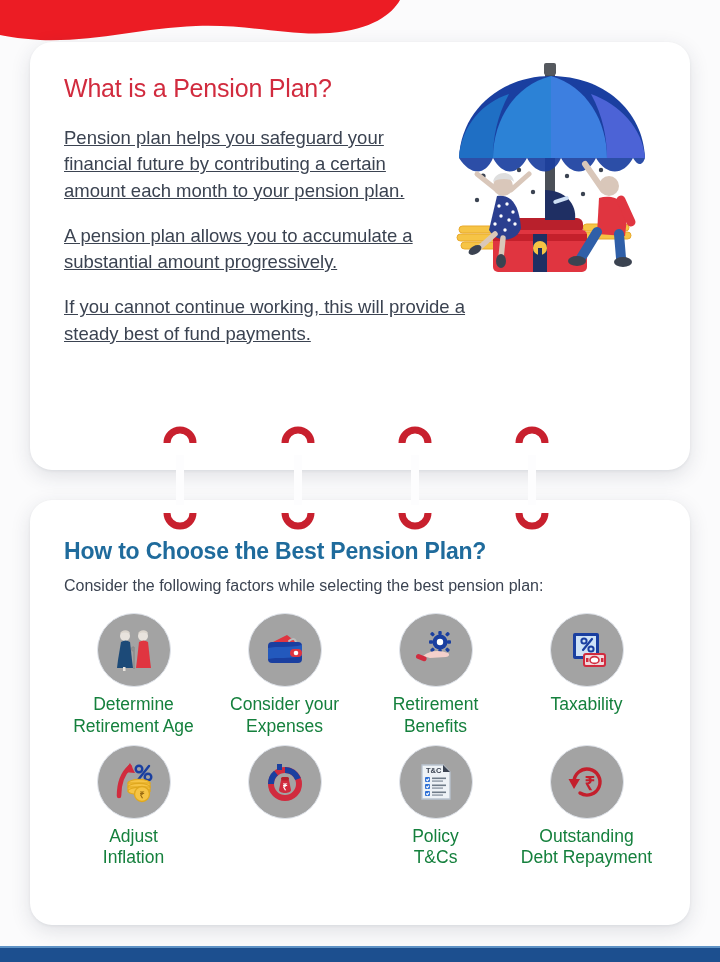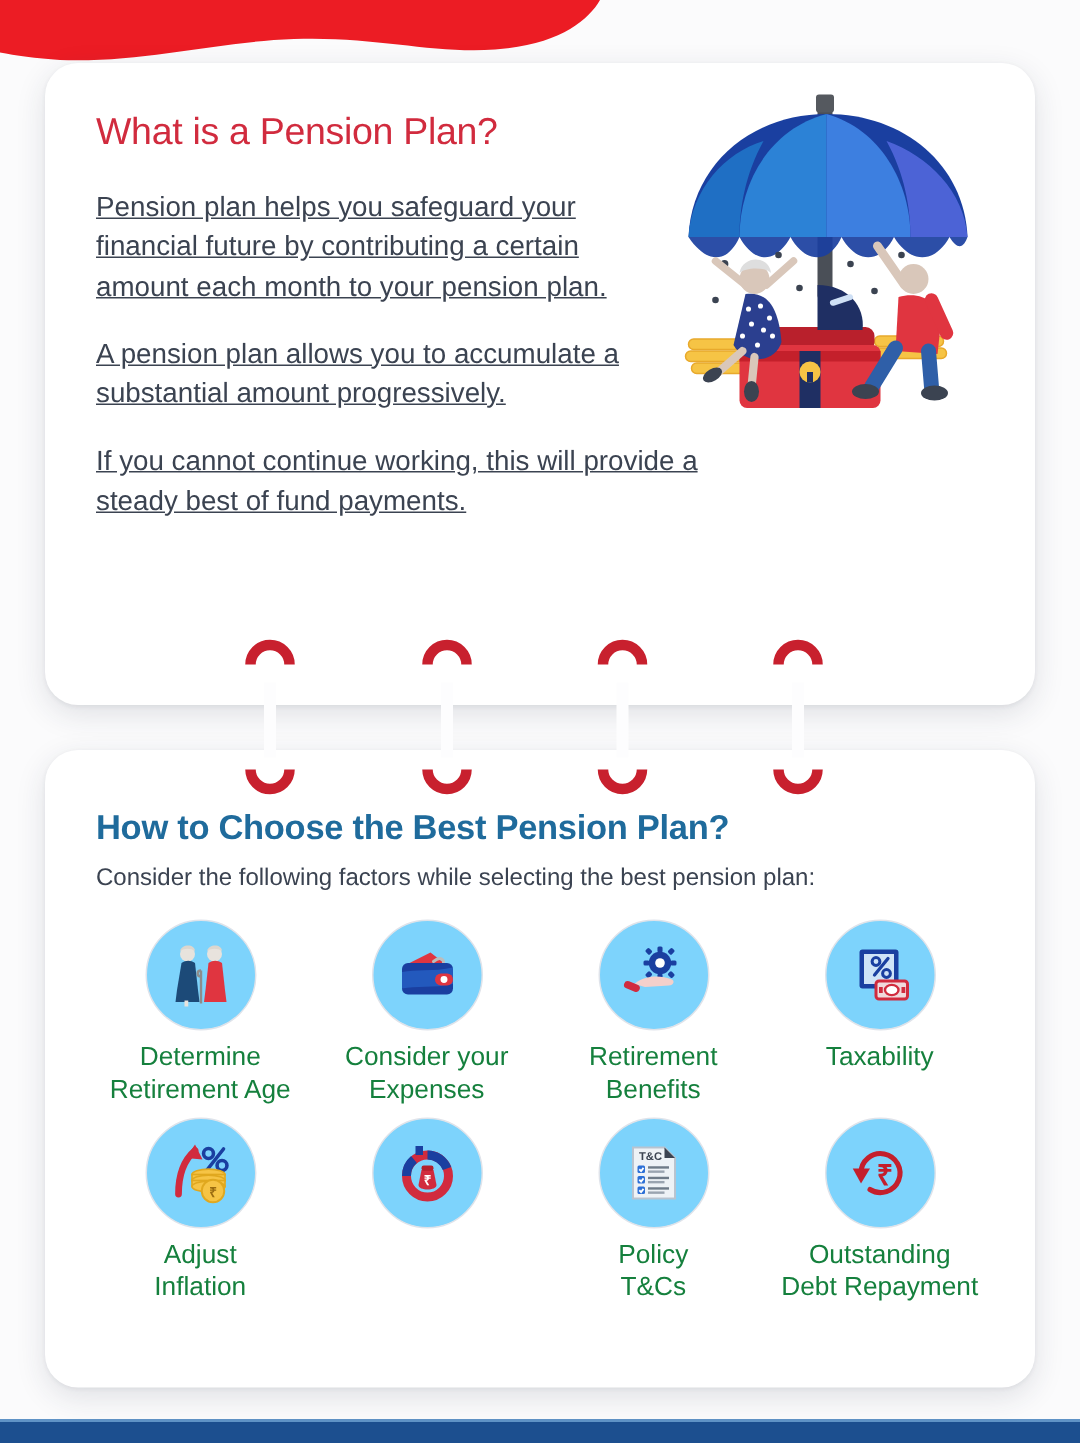--- a/index.html
+++ b/index.html
@@ -142,21 +142,21 @@
     display: flex;
     flex-direction: column;
     align-items: center;
     text-align: center;
   }
 
   .factor-bubble {
     width: 74px; height: 74px;
     border-radius: 50%;
     border: 1px solid #dfe3ea;
-    background: #7dd3fc;
+    background: #a3a3a3;
     display: flex;
     align-items: center;
     justify-content: center;
     margin-bottom: 7px;
   }
 
   .factor-label {
     color: #15803d;
     font-size: 17.5px;
     line-height: 1.22;

